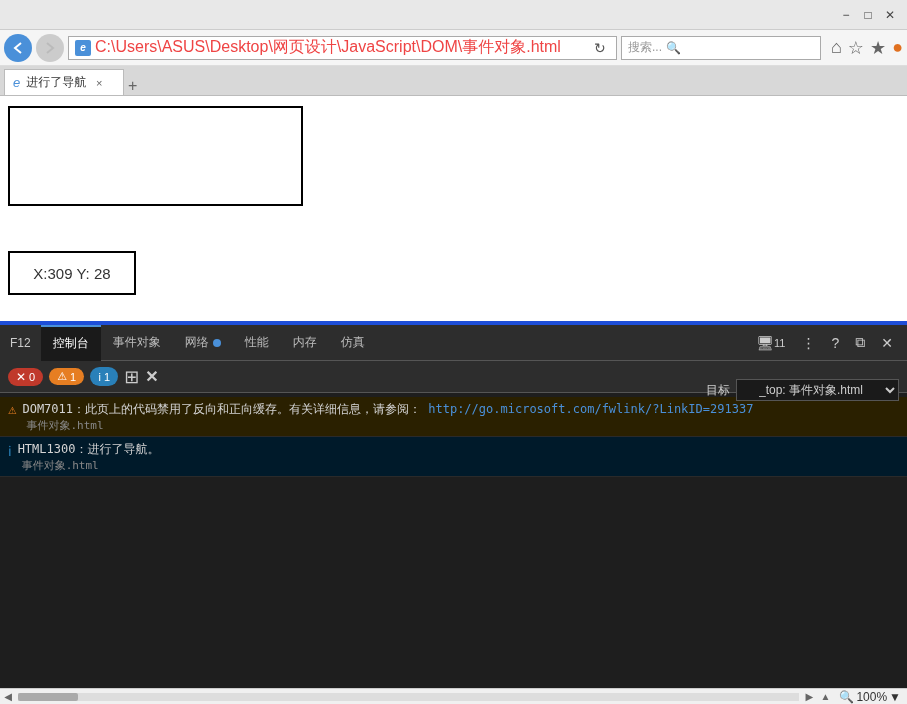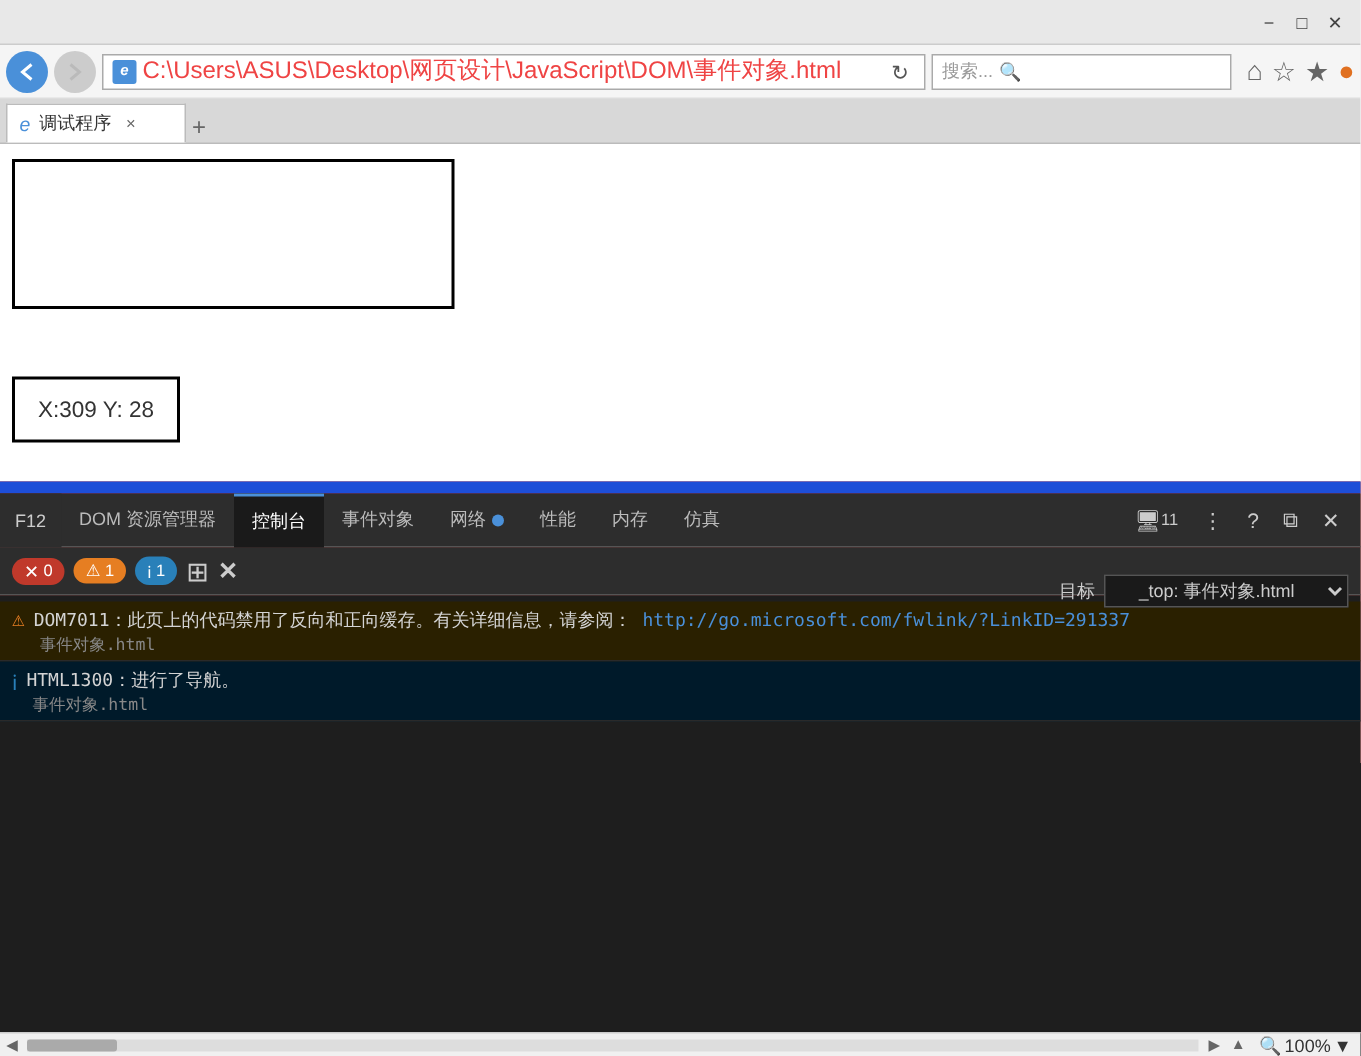--- a/index.html
+++ b/index.html
@@ -124,37 +124,37 @@
       border: 2px solid black;
       width: 295px;
       height: 100px;
       position: absolute;
       top: 10px;
       left: 8px;
       background: white;
     }
     .coord-box {
       border: 2px solid black;
-      width: 112px;
+      width: 128px;
       height: 44px;
       position: absolute;
       top: 155px;
       left: 8px;
       background: white;
       display: flex; align-items: center; justify-content: center;
       font-size: 15px; color: #333;
     }
 
     
     .devtools {
       position: absolute;
       bottom: 0; left: 0; right: 0;
       height: 383px;
-      background: #b91c1c;
-      border-top: 8px solid #1d4ed8;
+      background: #0f172a;
+      border-top: 4px solid #1d4ed8;
     }
     .devtools-toolbar {
       background: #2d2d2d;
       height: 36px;
       display: flex;
       align-items: center;
       padding: 0;
       border-bottom: 1px solid #555;
     }
     .f12-btn {
@@ -328,42 +328,39 @@
     <span class="toolbar-icon">⌂</span>
     <span class="toolbar-icon">☆</span>
     <span class="toolbar-icon">★</span>
     <span class="toolbar-icon" style="color:#e07020;font-size:18px;">●</span>
   </div>
 </div>
 
 <div class="tab-bar">
   <div class="tab">
     <span class="tab-icon" style="color:#4a90d9;font-style:italic;font-size:13px;">e</span>
-    <span>调试程序</span>
+    <span>进行了导航</span>
     <button class="tab-close">×</button>
   </div>
   <button class="tab-new">+</button>
 </div>
 
 <div class="content-area" style="height:225px; background:white; position:relative;">
 
   <div class="mouse-box"></div>
 
   <div class="coord-box">
     <span>X:309 Y: 28</span>
   </div>
 </div>
 
 <div class="devtools">
 
   <div class="devtools-toolbar">
     <button class="f12-btn">F12</button>
-    <button class="devtools-tab">
-      <span>DOM 资源管理器</span>
-    </button>
     <button class="devtools-tab active">
       <span>控制台</span>
     </button>
     <button class="devtools-tab">
       <span>事件对象</span>
     </button>
     <button class="devtools-tab">
       <span>网络</span>
       <span class="network-dot"></span>
     </button>

